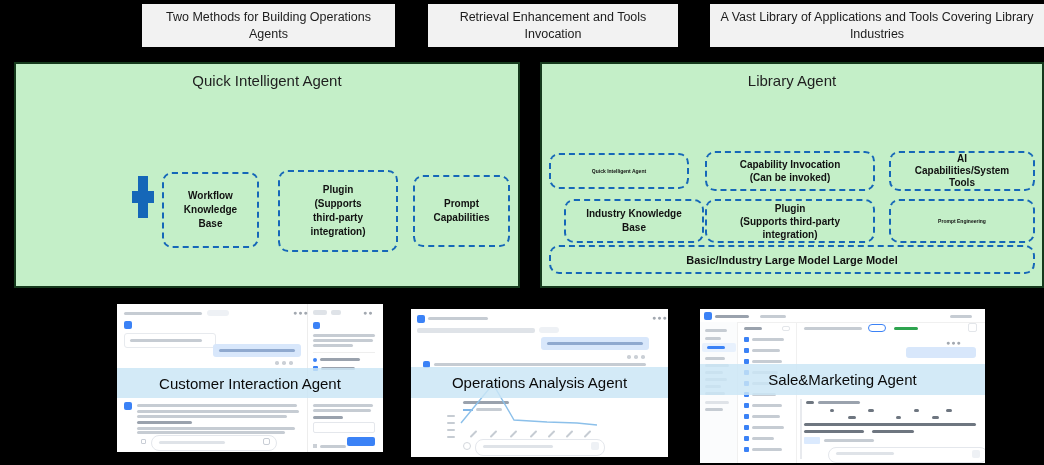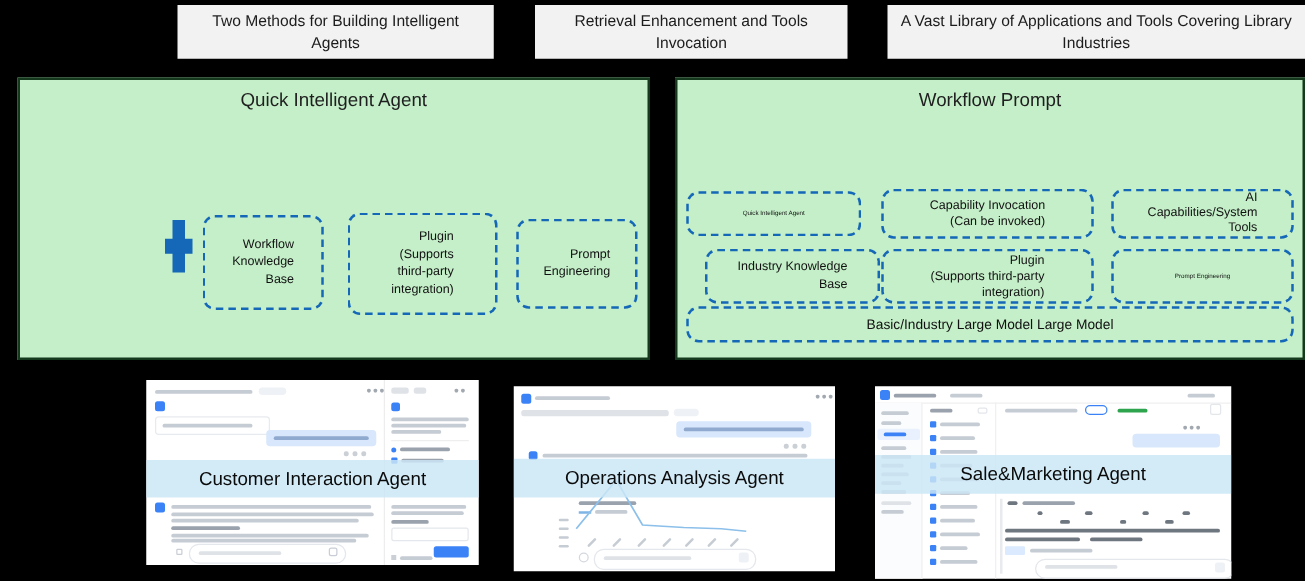--- a/index.html
+++ b/index.html
@@ -8,21 +8,21 @@
   .abs{position:absolute;box-sizing:border-box}
   
   .hdr{background:#f2f2f2;color:#1c1c1c;display:flex;align-items:center;justify-content:center;
        text-align:center;font-size:12.5px;line-height:1.35;padding:0 10px}
   
   .panel{background:#c4efc8;border:2px solid #15391c}
   .ptitle{position:absolute;left:0;right:0;top:8px;text-align:center;font-size:15px;color:#1f1f1f}
   .pdesc{position:absolute;font-size:13.5px;color:#262626;line-height:1.3}
   .ml{white-space:pre-line}
   .dashed{border:2px dashed #1567b8;border-radius:10px;display:flex;align-items:center;justify-content:center;
-          text-align:right;font-weight:normal;color:#111;background:transparent}
+          text-align:center;font-weight:bold;color:#111;background:transparent}
   .solid{border:3px solid #1567b8;border-radius:10px;display:flex;align-items:center;justify-content:center;
          text-align:center;font-weight:bold;color:#111}
   .plus::before{content:"";position:absolute;left:6px;top:0;width:10px;height:42px;background:#1567b8}
   .plus::after{content:"";position:absolute;left:0;top:15px;width:22px;height:12px;background:#1567b8}
   
   .shot{background:#fff;overflow:hidden}
   .band{position:absolute;left:0;right:0;background:rgba(203,230,246,.84);display:flex;align-items:center;
         justify-content:center;font-size:15px;color:#0a0a0a;z-index:5}
   .b{position:absolute;background:#c6ccd3;border-radius:1.5px;height:3px}
   .db{background:#9aa2ad}
@@ -32,43 +32,43 @@
   .bub{position:absolute;background:#d8e7fb;border-radius:3px}
   .inp{position:absolute;background:#fff;border:1px solid #e4e7ec;border-radius:8px}
   .dots{position:absolute;color:#a2a8b0;font-size:7px;letter-spacing:1px;line-height:1}
   .dot{position:absolute;background:#cbd0d6;border-radius:50%}
   .vline{position:absolute;background:#ededed;width:1px}
   .hline{position:absolute;background:#eeeeee;height:1px}
 </style>
 </head>
 <body>
 
-<div class="abs hdr" style="left:142px;top:4px;width:253px;height:43px">Two Methods for Building Intelligent Agents</div>
+<div class="abs hdr" style="left:142px;top:4px;width:253px;height:43px">Two Methods for Building Operations Agents</div>
 <div class="abs hdr" style="left:428px;top:4px;width:250px;height:43px">Retrieval Enhancement and Tools Invocation</div>
 <div class="abs hdr" style="left:710px;top:4px;width:334px;height:43px">A Vast Library of Applications and Tools Covering Library Industries</div>
 
 <div class="abs panel" style="left:14px;top:62px;width:506px;height:226px">
   <div class="ptitle">Quick Intelligent Agent</div>
 
 
   <div class="abs plus" style="left:116px;top:112px;width:22px;height:42px"></div>
 
   <div class="abs dashed ml" style="left:146px;top:108px;width:97px;height:76px;font-size:10px;line-height:1.4">Workflow
 Knowledge
 Base</div>
   <div class="abs dashed ml" style="left:262px;top:106px;width:120px;height:82px;font-size:10px;line-height:1.4">Plugin
 (Supports
 third-party
 integration)</div>
   <div class="abs dashed ml" style="left:397px;top:111px;width:97px;height:72px;font-size:10px;line-height:1.4">Prompt
-Engineering</div>
+Capabilities</div>
 </div>
 
 <div class="abs panel" style="left:540px;top:62px;width:504px;height:226px">
-  <div class="ptitle">Workflow Prompt</div>
+  <div class="ptitle">Library Agent</div>
 
   <div class="abs dashed ml" style="left:7px;top:89px;width:140px;height:36px;font-size:5px">Quick Intelligent Agent</div>
   <div class="abs dashed ml" style="left:163px;top:87px;width:170px;height:40px;font-size:10px;line-height:1.35">Capability Invocation
 (Can be invoked)</div>
   <div class="abs dashed ml" style="left:347px;top:87px;width:146px;height:40px;font-size:10px;line-height:1.2">AI
 Capabilities/System
 Tools</div>
 
   <div class="abs dashed ml" style="left:22px;top:135px;width:140px;height:44px;font-size:10px;line-height:1.4">Industry  Knowledge
 Base</div>

